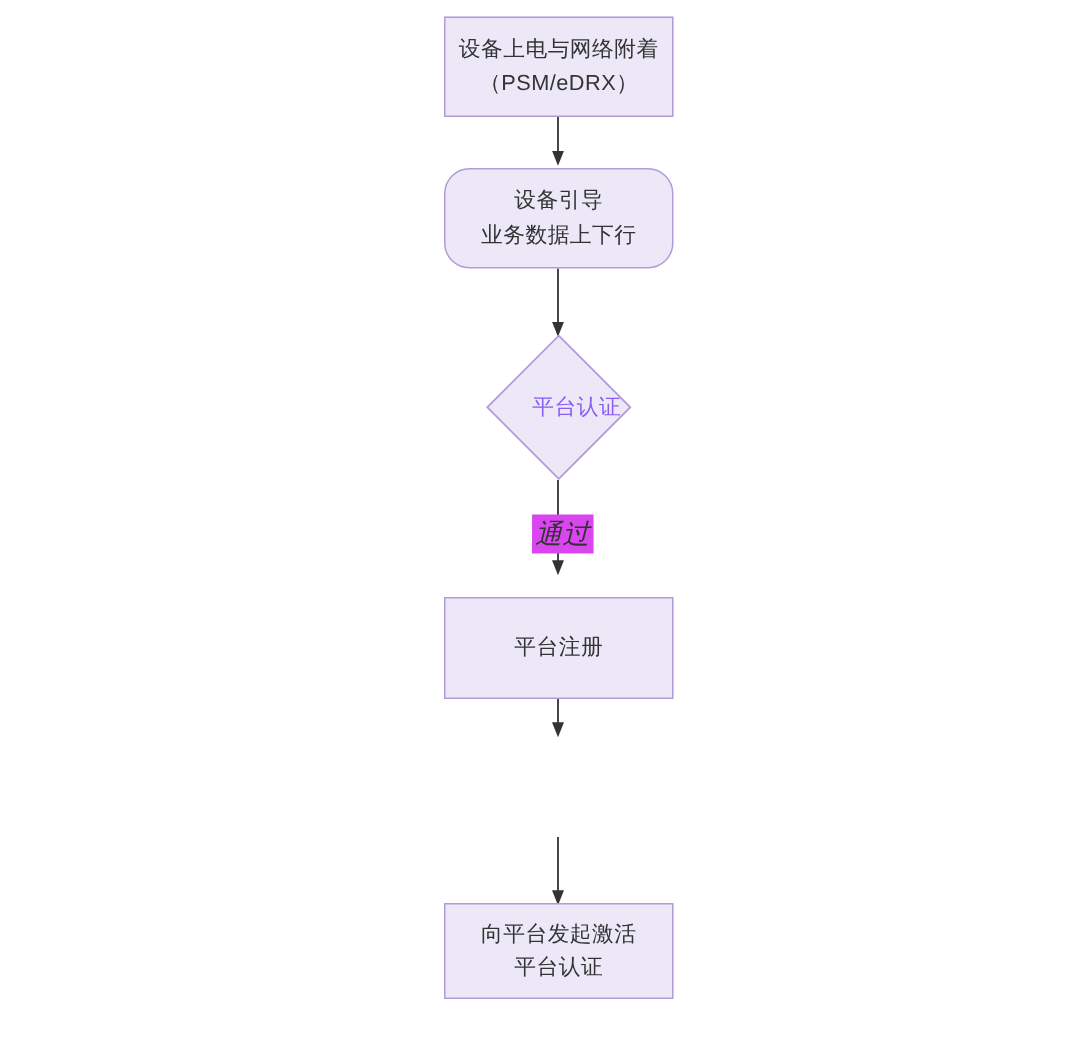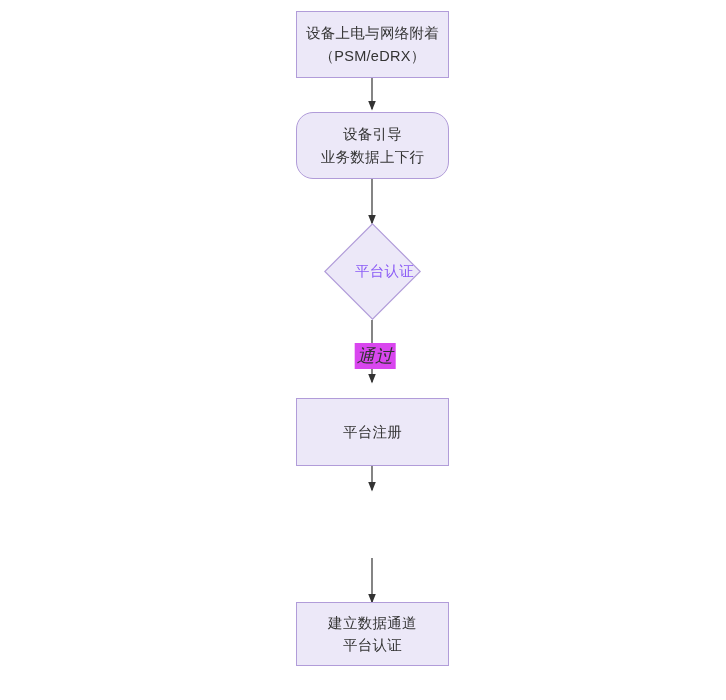--- a/index.html
+++ b/index.html
@@ -122,17 +122,17 @@
     </svg>
     <div class="dia-label">平台认证</div>
   </div>
 
   <div class="node" style="left:296px; top:398px; width:153px; height:68px;">
     <span class="line1">平台注册</span>
   </div>
 
 
   <div class="node" style="left:296px; top:602px; width:153px; height:64px;">
-    <span class="line1">建立数据通道</span>
+    <span class="line1">向平台发起激活</span>
     <span class="line2">平台认证</span>
   </div>
 
 </div>
 
 </body></html>

